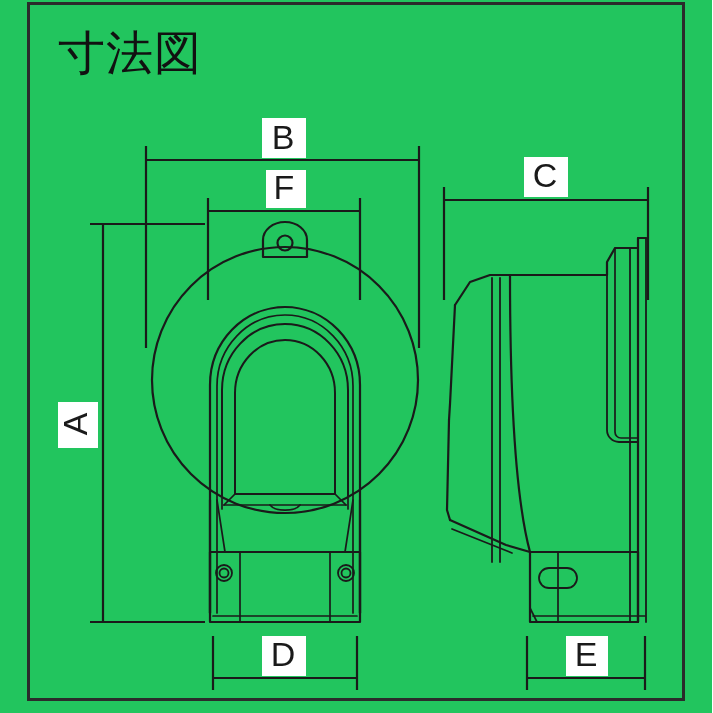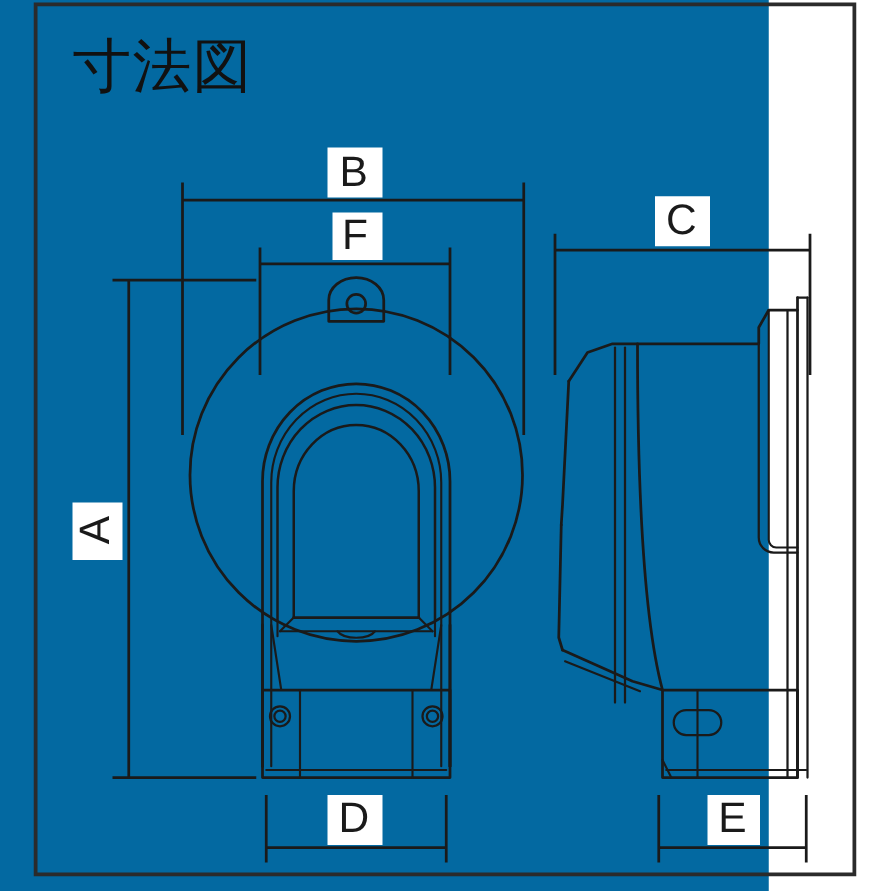--- a/index.html
+++ b/index.html
@@ -9,23 +9,23 @@
     background: #ffffff;
   }
   body {
     width: 713px;
     height: 713px;
     font-family: "Liberation Sans", sans-serif;
     overflow: hidden;
   }
   #page {
     position: relative;
-    width: 615px;
+    width: 712px;
     height: 713px;
-    background: #0369a1;
+    background: #22c55e;
   }
   #drawing-svg {
     position: absolute;
     top: 0;
     left: 0;
     width: 713px;
     height: 713px;
     display: block;
   }
   .dim-label {

